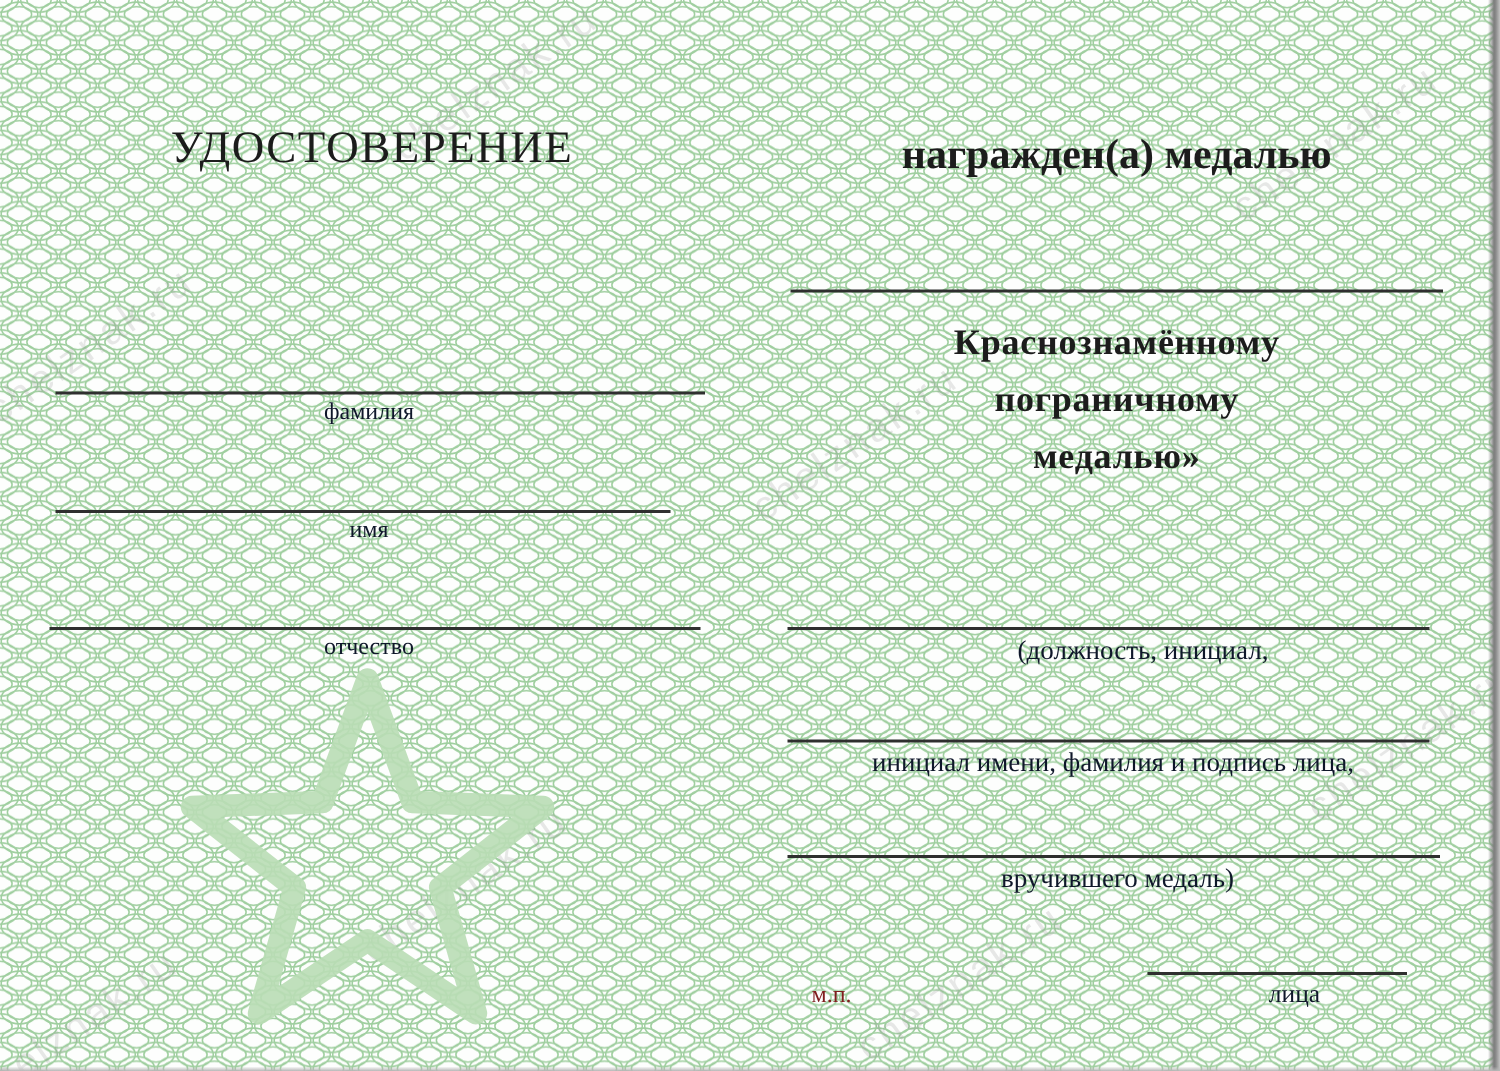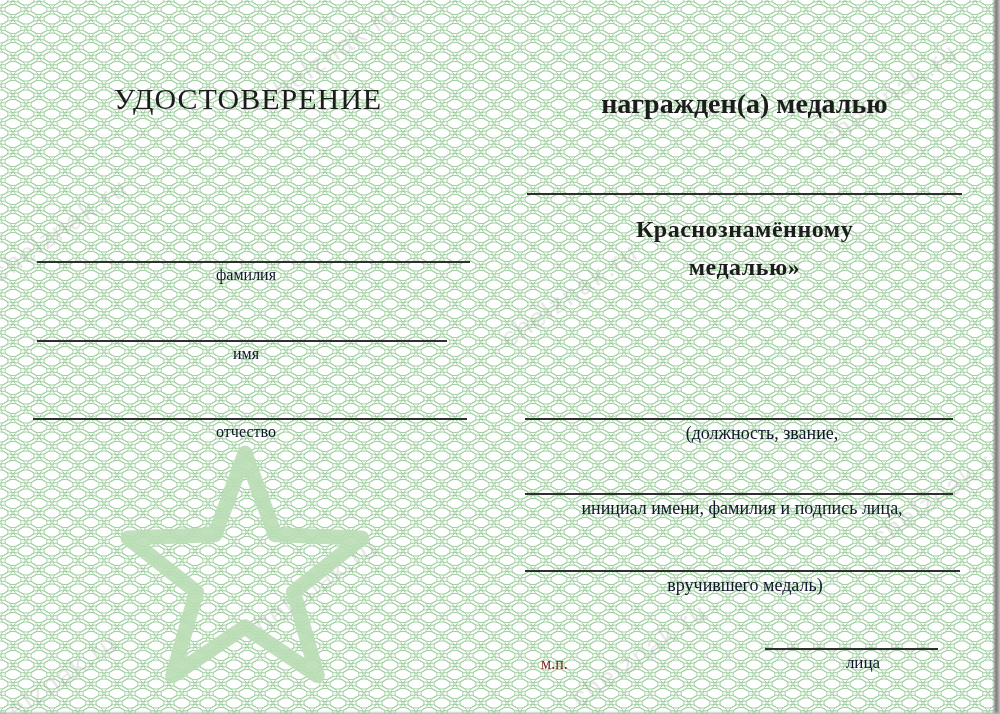--- a/index.html
+++ b/index.html
@@ -101,26 +101,27 @@
   </div>
 
   <div class="award-head">
     <div>награжден(а) медалью</div>
   </div>
 
   <div class="rule" style="left:527px; top:193px; width:435px;"></div>
 
   <div class="medal-name">
     <div>Краснознамённому</div>
+    <div>пограничному</div>
     <div>медалью»</div>
   </div>
 
   <div>
     <div class="rule" style="left:525px; top:418px; width:428px;"></div>
-    <div class="flabel right" style="left:762px; top:423px;">(должность, звание,</div>
+    <div class="flabel right" style="left:762px; top:423px;">(должность, инициал,</div>
   </div>
 
   <div>
     <div class="rule" style="left:525px; top:493px; width:428px;"></div>
     <div class="flabel right" style="left:742px; top:498px;">инициал имени, фамилия и подпись лица,</div>
   </div>
 
   <div>
     <div class="rule" style="left:525px; top:570px; width:435px;"></div>
     <div class="flabel right" style="left:745px; top:575px;">вручившего медаль)</div>

